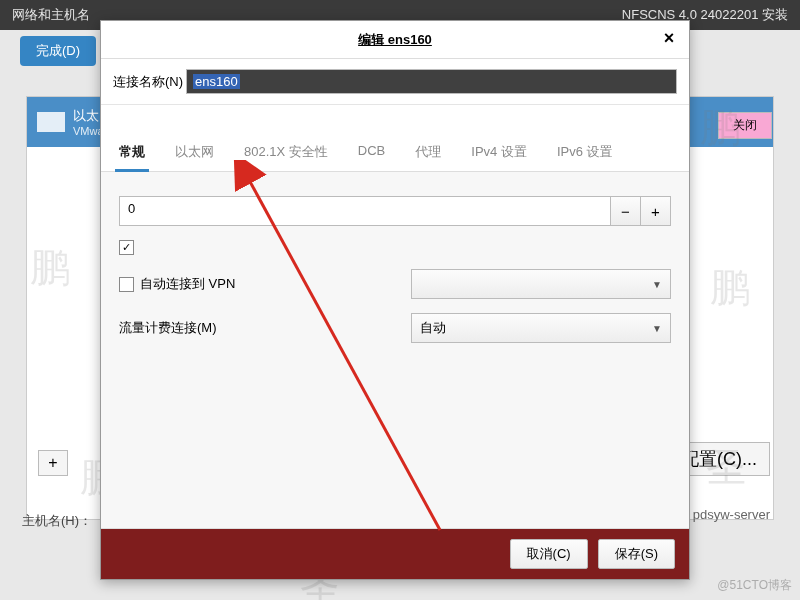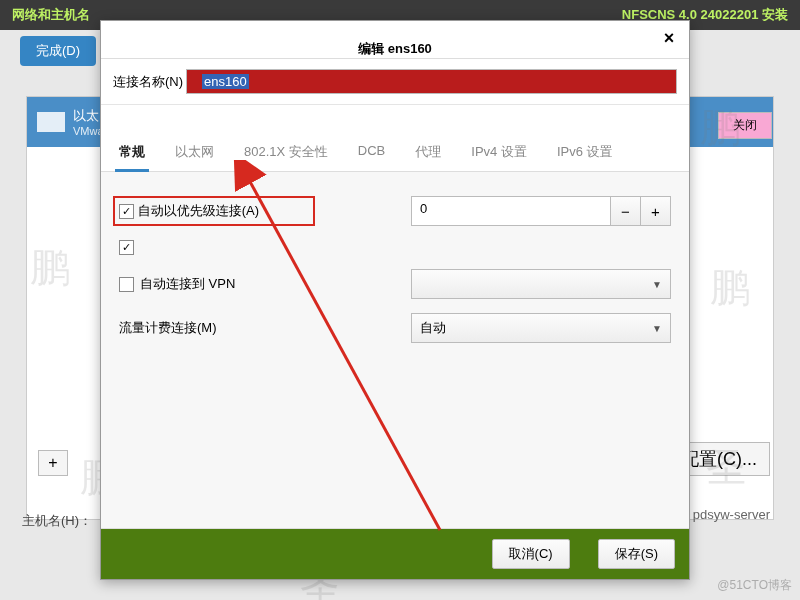--- a/index.html
+++ b/index.html
@@ -14,27 +14,26 @@
     }
     
     .bg-installer {
       position: absolute;
       top: 0; left: 0; right: 0; bottom: 0;
       background: #e8e8e8;
     }
     .bg-topbar {
       height: 30px;
       background: #3a3a3a;
-      color: #bef264;
+      color: #e5e5e5;
       display: flex;
       align-items: center;
       padding: 0 12px;
       font-size: 13px;
       justify-content: space-between;
-      font-weight: bold;
     }
     .bg-done-btn {
       position: absolute;
       left: 20px;
       top: 36px;
       background: #3585c4;
       color: #fff;
       border: none;
       padding: 6px 16px;
       font-size: 13px;
@@ -114,24 +113,25 @@
       border: 1px solid #999;
       display: flex;
       flex-direction: column;
       box-shadow: 0 3px 12px rgba(0,0,0,0.3);
     }
     .dialog-titlebar {
       height: 38px;
       background: #fff;
       border-bottom: 1px solid #ddd;
       display: flex;
-      align-items: flex-end;
+      align-items: center;
       justify-content: center;
       position: relative;
       font-weight: bold;
+      text-decoration: underline;
     }
     .dialog-close {
       position: absolute;
       right: 10px;
       top: 8px;
       width: 20px; height: 20px;
       font-size: 18px;
       cursor: pointer;
       text-align: center;
       line-height: 18px;
@@ -140,23 +140,23 @@
       display: flex;
       align-items: center;
       padding: 10px 12px;
       gap: 3px;
       background: #fff;
       border-bottom: 1px solid #e5e5e5;
     }
     .conn-input {
       flex: 1;
       border: 1px solid #bbb;
-      padding: 4px 15px;
-      font-size: 13px;
-      background: #b91c1c;
+      padding: 4px 6px;
+      font-size: 13px;
+      background: #404040;
     }
     .conn-input span {
       background: #3464b4;
       color: #fff;
       padding: 0 2px;
     }
     .tabs {
       display: flex;
       padding: 6px 14px 0 14px;
       gap: 22px;
@@ -237,22 +237,22 @@
       align-items: center;
       justify-content: space-between;
       padding: 0 8px;
     }
     .dropdown-arrow { font-size: 10px; color: #555; }
     .dialog-footer {
       border-top: 1px solid #ddd;
       padding: 10px 14px;
       display: flex;
       justify-content: flex-end;
-      gap: 28px;
-      background: #4d7c0f;
+      gap: 10px;
+      background: #7f1d1d;
     }
     .btn {
       padding: 5px 16px;
       border: 1px solid #bbb;
       background: linear-gradient(#fcfcfc,#ededed);
       font-size: 13px;
       border-radius: 2px;
       cursor: pointer;
     }
     
@@ -327,26 +327,20 @@
     <div class="tab active">常规</div>
     <div class="tab">以太网</div>
     <div class="tab">802.1X 安全性</div>
     <div class="tab">DCB</div>
     <div class="tab">代理</div>
     <div class="tab">IPv4 设置</div>
     <div class="tab">IPv6 设置</div>
   </div>
   <div class="tab-body">
     <div class="form-row">
-      <div class="chk-group">
-        <span class="highlight-box">
-          <span class="chk">✓</span>
-          <span>自动以优先级连接(A)</span>
-        </span>
-      </div>
       <div class="spinner">
         <div class="spinner-input">0</div>
         <div class="spinner-btn">−</div>
         <div class="spinner-btn">+</div>
       </div>
     </div>
     <div class="form-row">
       <div class="chk-group" style="width:auto">
         <span class="chk">✓</span>
       </div>

